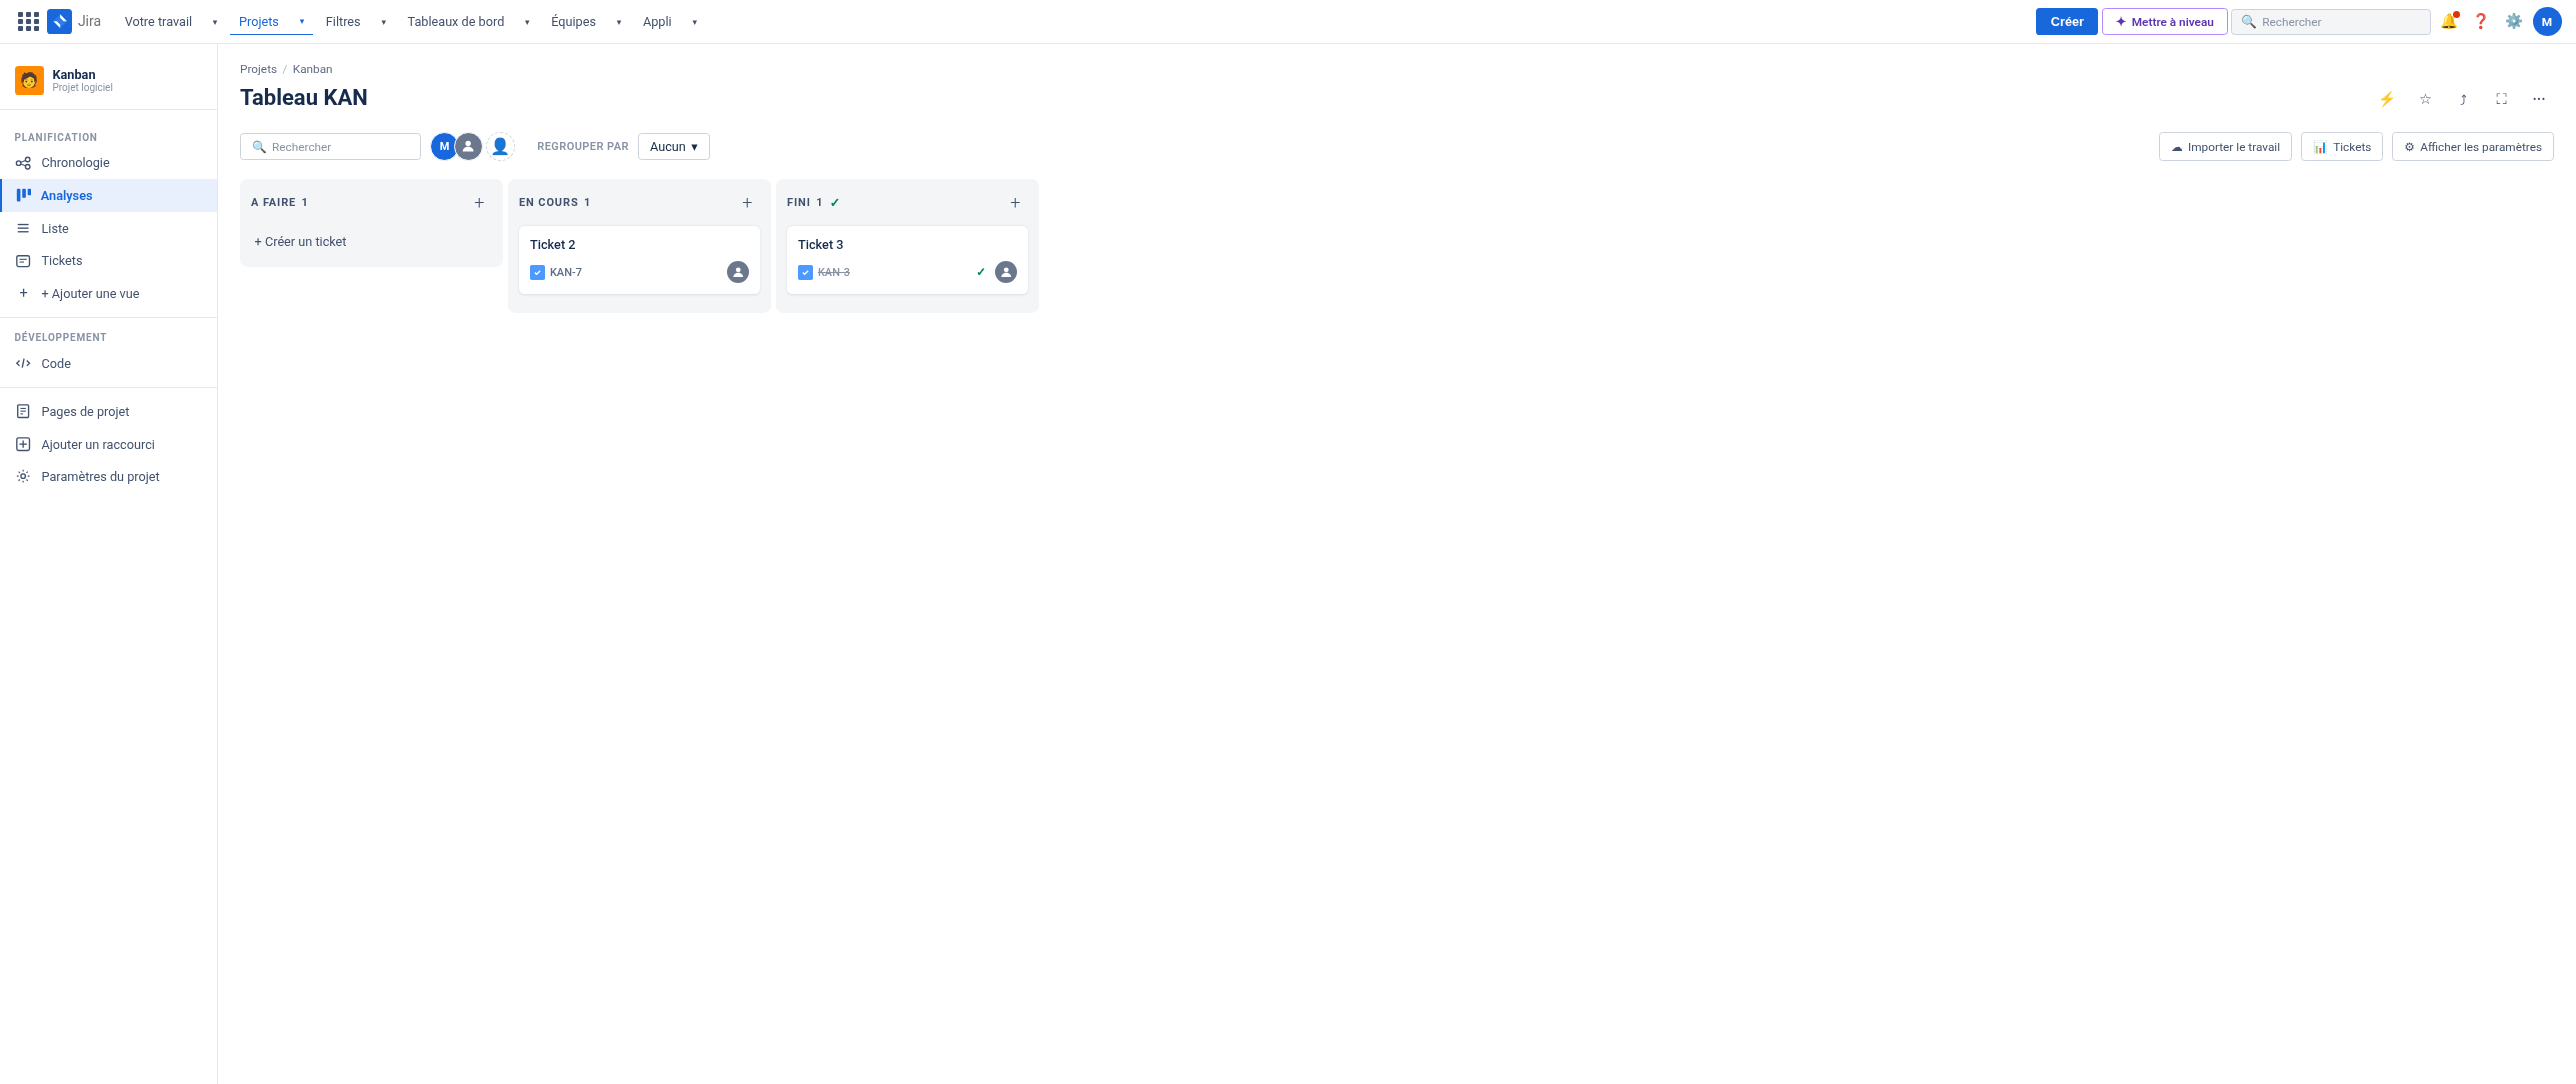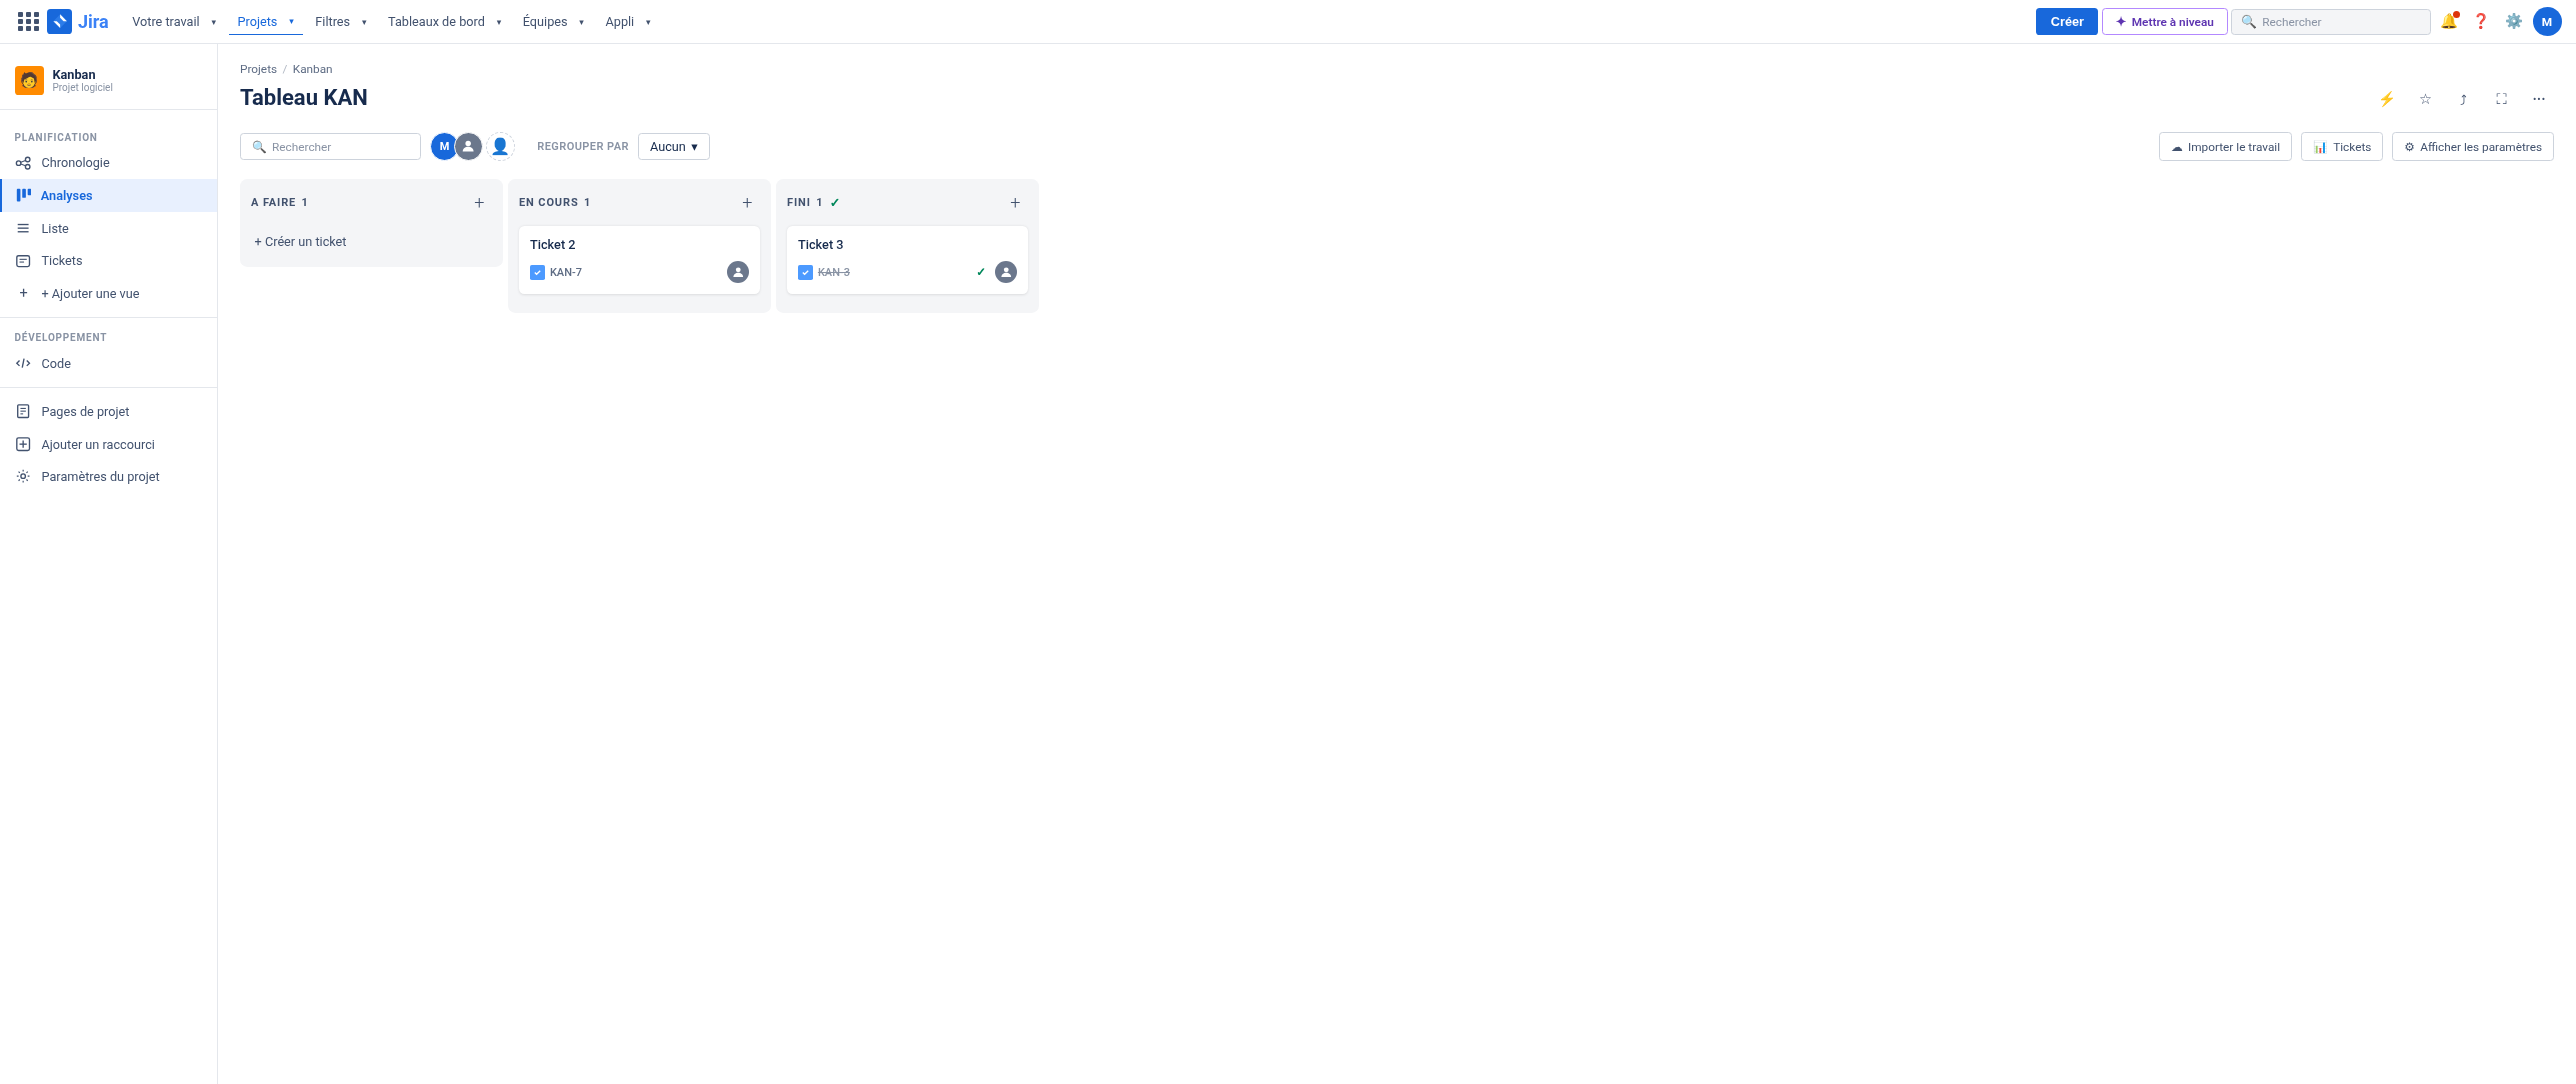--- a/index.html
+++ b/index.html
@@ -10,22 +10,22 @@
       display: flex; align-items: center; height: 44px;
       background: #fff; border-bottom: 0.9px solid #e4e7ec;
       padding: 0 14.5px; gap: 3.6px; position: sticky; top: 0; z-index: 100;
     }
     .topnav-grid-icon { width: 29px; height: 29px; display: flex; align-items: center; justify-content: center; cursor: pointer; border-radius: 3.6px; }
     .grid-dots { display: grid; grid-template-columns: repeat(3,5.4px); gap: 2.7px; }
     .grid-dots span { width: 4.5px; height: 4.5px; background: #42526e; border-radius: 0.9px; display: block; }
     .topnav-logo { display: flex; align-items: center; gap: 5.4px; margin-right: 11px; cursor: pointer; }
     .jira-logo-icon { width: 25.4px; height: 25.4px; background: #1868db; border-radius: 3.6px; display: flex; align-items: center; justify-content: center; }
     .jira-logo-icon svg { width: 16.3px; height: 16.3px; }
-    .topnav-logo-text { font-weight: 700; font-size: 18px; color: #3b82f6; }
-    .nav-item { padding: 5.4px 9px; border-radius: 3.6px; cursor: pointer; font-size: 12.7px; color: #42526e; display: flex; align-items: center; gap: 10px; white-space: nowrap; }
+    .topnav-logo-text { font-weight: 400; font-size: 14px; color: #737373; }
+    .nav-item { padding: 5.4px 9px; border-radius: 3.6px; cursor: pointer; font-size: 12.7px; color: #42526e; display: flex; align-items: center; gap: 19px; white-space: nowrap; }
     .nav-item.active { color: #1868db; border-bottom: 1.8px solid #1868db; border-radius: 0; }
     .chevron-down { font-size: 9px; margin-left: 1.8px; }
     .nav-spacer { flex: 1; }
     .btn-upgrade {
       display: flex; align-items: center; gap: 5.4px;
       border: 1.8px solid #b388ff; border-radius: 3.6px; padding: 5.4px 12.7px;
       color: #5e35b1; font-weight: 600; font-size: 11.8px; cursor: pointer; white-space: nowrap;
     }
     .search-box {
       display: flex; align-items: center; gap: 5.4px;

